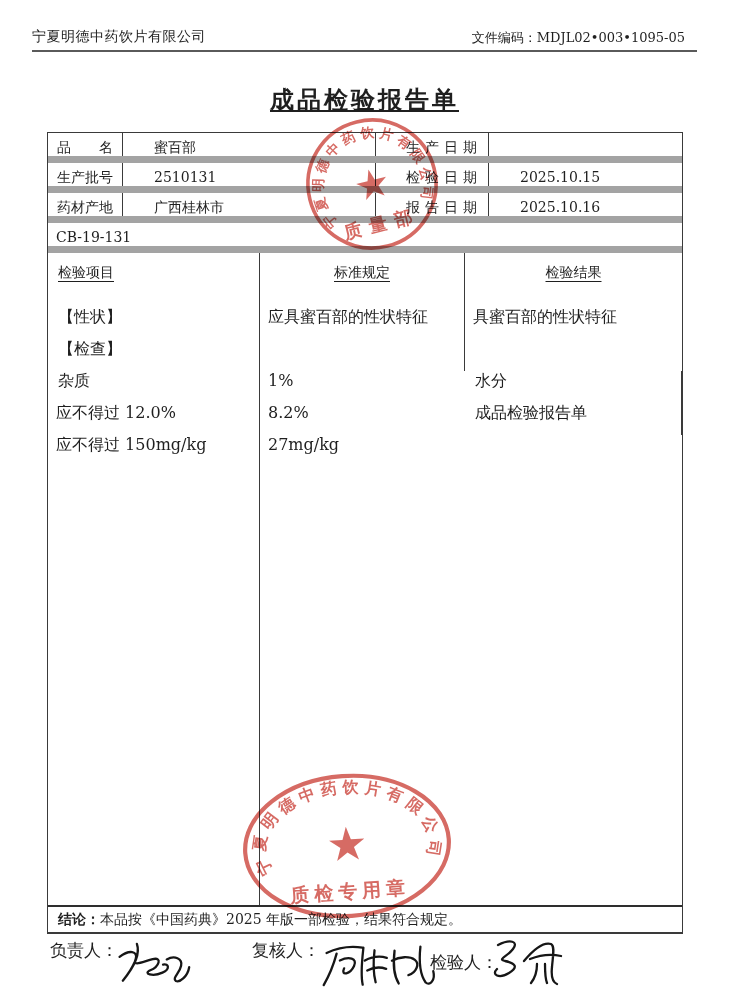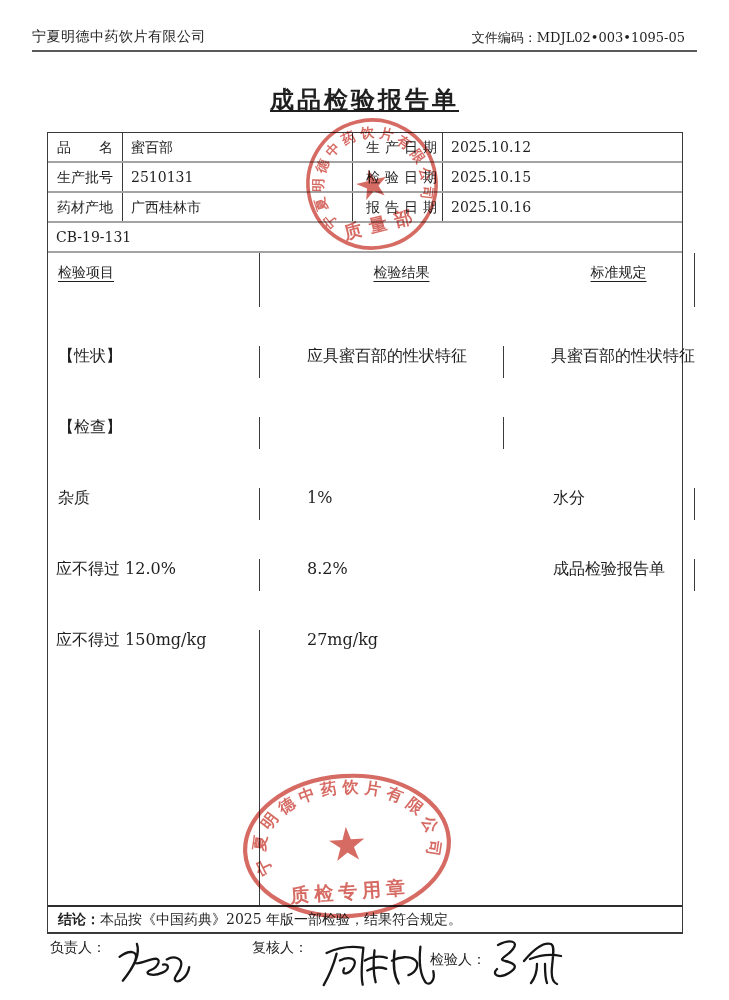--- a/index.html
+++ b/index.html
@@ -17,41 +17,41 @@
   .company { position:absolute; left:0; top:0; font-size:14px; letter-spacing:0.5px; }
   .doccode { position:absolute; right:12px; top:1px; font-size:13px; }
   .header-rule { position:absolute; left:32px; right:32px; top:50px; height:2px; background:#5a5a5a; }
   
   .title { position:absolute; left:0; right:0; top:84px; text-align:center;
            font-size:24px; font-weight:bold; letter-spacing:3px;text-decoration:underline; }
   
   .doc-table { position:absolute; left:47px; top:132px; width:636px; height:802px;
                border:1px solid #3a3a3a; border-bottom-width:2px; background:transparent; }
   .info-row { display:grid; grid-template-columns:75px 230px 90px 1fr; height:30px;
-              border-bottom:2px solid #a3a3a3; }
+              border-bottom:7px solid #a3a3a3;gap:23px; }
   .info-row.last { grid-template-columns:305px 1fr; }
   .cell { font-size:14px; line-height:29px; padding-left:8px; white-space:nowrap; overflow:hidden; }
   .cell.br { border-right:1px solid #3a3a3a; }
   .cell.lbl { padding-left:9px; }
-  .cell.spread { letter-spacing:5px; padding-left:7px;text-align:right; }
+  .cell.spread { letter-spacing:5px; padding-left:7px; }
   
   .main-grid { display:grid; grid-template-columns:212px 205px 1fr;
-               grid-template-rows:54px 32px 32px 32px 32px 1fr; height:652px;gap:39px; }
+               grid-template-rows:54px 32px 32px 32px 32px 1fr; height:652px; }
   .mcell { font-size:16px; line-height:20px; padding-left:8px; white-space:nowrap; }
   .mcell.c1 { padding-left:10px; }
   .mcell.br { border-right:1px solid #3a3a3a; }
   .mhead { padding-top:9px; font-size:14px; }
   .mhead span { text-decoration:underline; text-underline-offset:4px; }
   .mhead.center { text-align:center; padding-left:0; }
   
   .conclusion { height:44px; border-top:2px solid #2e2e2e; font-size:14px;
                 line-height:25px; padding-left:10px; white-space:nowrap; }
   .conclusion b { font-weight:bold; }
   
-  .sign-row { position:absolute; left:0; top:935px; width:623px; height:60px; font-size:14px; }
+  .sign-row { position:absolute; left:0; top:935px; width:623px; height:60px; font-size:17px; }
   .sig-label { position:absolute; top:4px; white-space:nowrap; }
   .sig-label.s1 { left:50px; }
   .sig-label.s2 { left:252px; }
   .sig-label.s3 { left:430px;margin-top:12px; }
   .sig { position:absolute; stroke:#161616; stroke-width:2.3; fill:none;
          stroke-linecap:round; stroke-linejoin:round; }
   .sig.g1 { left:108px; top:2px; transform:rotate(-3deg); }
   .sig.g2 { left:315px; top:0px; transform:rotate(-2deg); }
   .sig.g3 { left:482px; top:-2px; }
   
@@ -70,42 +70,41 @@
 <div class="header-rule"></div>
 
 <div class="title">成品检验报告单</div>
 
 <div class="doc-table">
 
   <div class="info-row">
     <div class="cell lbl br">品　　名</div>
     <div class="cell br">蜜百部</div>
     <div class="cell spread br">生产日期</div>
-    <div class="cell">2025.10.12</div>
   </div>
   <div class="info-row">
     <div class="cell lbl br">生产批号</div>
     <div class="cell br">2510131</div>
     <div class="cell spread br">检验日期</div>
     <div class="cell">2025.10.15</div>
   </div>
   <div class="info-row">
     <div class="cell lbl br">药材产地</div>
     <div class="cell br">广西桂林市</div>
     <div class="cell spread br">报告日期</div>
     <div class="cell">2025.10.16</div>
   </div>
   <div class="info-row last">
     <div class="cell">CB-19-131</div>
   </div>
 
   <div class="main-grid">
     <div class="mcell c1 br mhead"><span>检验项目</span></div>
+    <div class="mcell br mhead center"><span>标准规定</span></div>
     <div class="mcell mhead center"><span>检验结果</span></div>
-    <div class="mcell br mhead center"><span>标准规定</span></div>
 
     <div class="mcell c1 br">【性状】</div>
     <div class="mcell br">应具蜜百部的性状特征</div>
     <div class="mcell">具蜜百部的性状特征</div>
 
     <div class="mcell c1 br">【检查】</div>
     <div class="mcell br"></div>
     <div class="mcell"></div>
 
     <div class="mcell c1 br">杂质</div>

